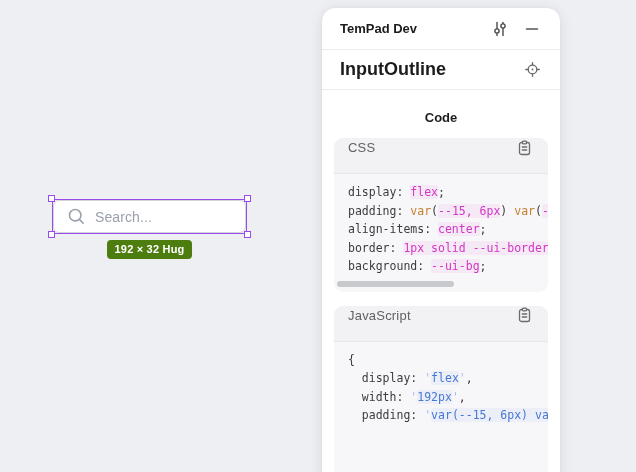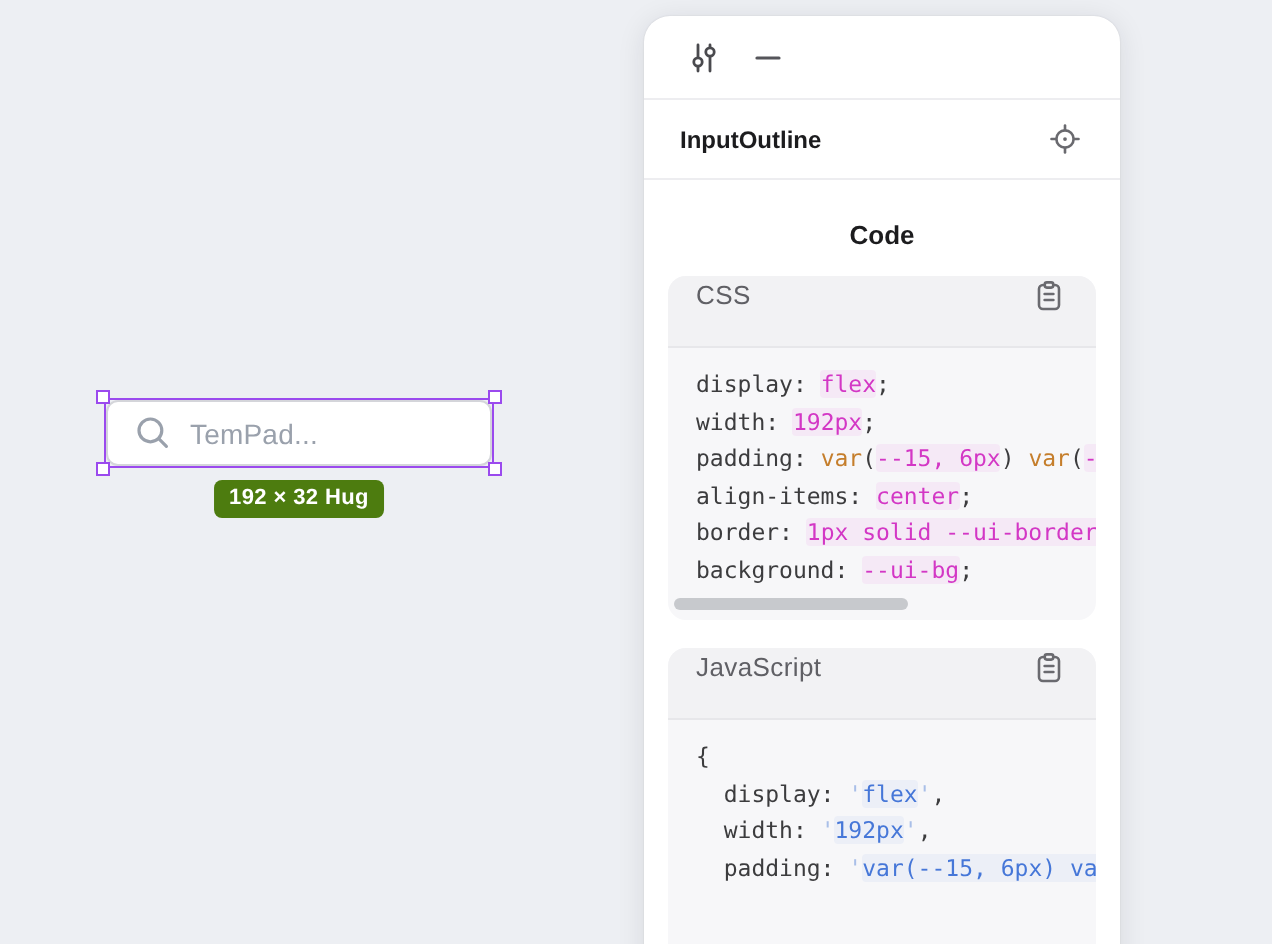--- a/index.html
+++ b/index.html
@@ -56,21 +56,21 @@
   }
   .panel-title { font-size: 13px; font-weight: bold; flex: 1; }
   .icon-btn {
     width: 24px; height: 24px; display: flex; align-items: center; justify-content: center;
     background: none; border: none; cursor: pointer; color: #4a4a4e; padding: 0;
   }
   .component-row {
     height: 40px; display: flex; align-items: center;
     padding: 0 16px 0 18px; border-bottom: 1px solid #ededf0;
   }
-  .component-name { font-size: 12px; font-weight: bold; flex: 1; }
+  .component-name { font-size: 18px; font-weight: bold; flex: 1; }
 
   .panel-body { padding: 12px 12px 0; }
   .section-label { font-size: 13px; font-weight: bold; margin: 8px 6px 13px; text-align: center; }
 
   .code-card {
     background: #f7f7f9; border-radius: 9px; overflow: hidden; margin-bottom: 14px;
   }
   .code-card-header {
     height: 36px; display: flex; align-items: center;
     background: #f2f2f4; border-bottom: 1px solid #e7e7ea;
@@ -103,36 +103,37 @@
 <div class="canvas">
 
   <div class="search-wrap">
     <div class="search-input">
       <span style="display:flex">
         <svg width="19" height="19" viewBox="0 0 19 19" fill="none">
           <circle cx="8.2" cy="8.2" r="5.7" stroke="#9aa1ac" stroke-width="1.6"></circle>
           <line x1="12.6" y1="12.6" x2="16.2" y2="16.2" stroke="#9aa1ac" stroke-width="1.6" stroke-linecap="round"></line>
         </svg>
       </span>
-      <span class="search-placeholder">TemPad...</span>
+      <span class="search-placeholder">Search...</span>
     </div>
 
     <div class="selection-outline"></div>
     <div class="handle tl"></div>
     <div class="handle tr"></div>
     <div class="handle bl"></div>
     <div class="handle br"></div>
 
     <div class="size-badge">192 × 32 Hug</div>
   </div>
 </div>
 
 <div class="panel">
 
   <div class="panel-header">
+    <span class="panel-title">TemPad Dev</span>
     <button class="icon-btn" style="margin-right:8px">
       <span style="display:flex">
         <svg width="16" height="16" viewBox="0 0 16 16" fill="none" stroke="#4a4a4e" stroke-width="1.4" stroke-linecap="round">
           <line x1="5" y1="1.5" x2="5" y2="14.5"></line>
           <line x1="11" y1="1.5" x2="11" y2="14.5"></line>
           <circle cx="5" cy="10" r="2.1" fill="#ffffff"></circle>
           <circle cx="11" cy="5" r="2.1" fill="#ffffff"></circle>
         </svg>
       </span>
     </button>
@@ -173,21 +174,20 @@
               <rect x="2.5" y="2.5" width="10" height="12" rx="2"></rect>
               <rect x="5.4" y="1.2" width="4.2" height="2.6" rx="1" fill="#f2f2f4"></rect>
               <line x1="5.3" y1="7" x2="9.7" y2="7"></line>
               <line x1="5.3" y1="10" x2="9.7" y2="10"></line>
             </svg>
           </span>
         </button>
       </div>
       <div class="code-area">
           <div class="cl"><span class="t-p">display: </span><span class="t-v">flex</span><span class="t-p">;</span></div>
-          <div class="cl"><span class="t-p">width: </span><span class="t-v">192px</span><span class="t-p">;</span></div>
           <div class="cl"><span class="t-p">padding: </span><span class="t-f">var</span><span class="t-p">(</span><span class="t-v">--15, 6px</span><span class="t-p">) </span><span class="t-f">var</span><span class="t-p">(</span><span class="t-v">--</span></div>
           <div class="cl"><span class="t-p">align-items: </span><span class="t-v">center</span><span class="t-p">;</span></div>
           <div class="cl"><span class="t-p">border: </span><span class="t-v">1px solid --ui-border-</span></div>
           <div class="cl"><span class="t-p">background: </span><span class="t-v">--ui-bg</span><span class="t-p">;</span></div>
         </div>
       <div class="hscroll-track">
         <div class="hscroll-thumb"></div>
       </div>
     </div>
 

